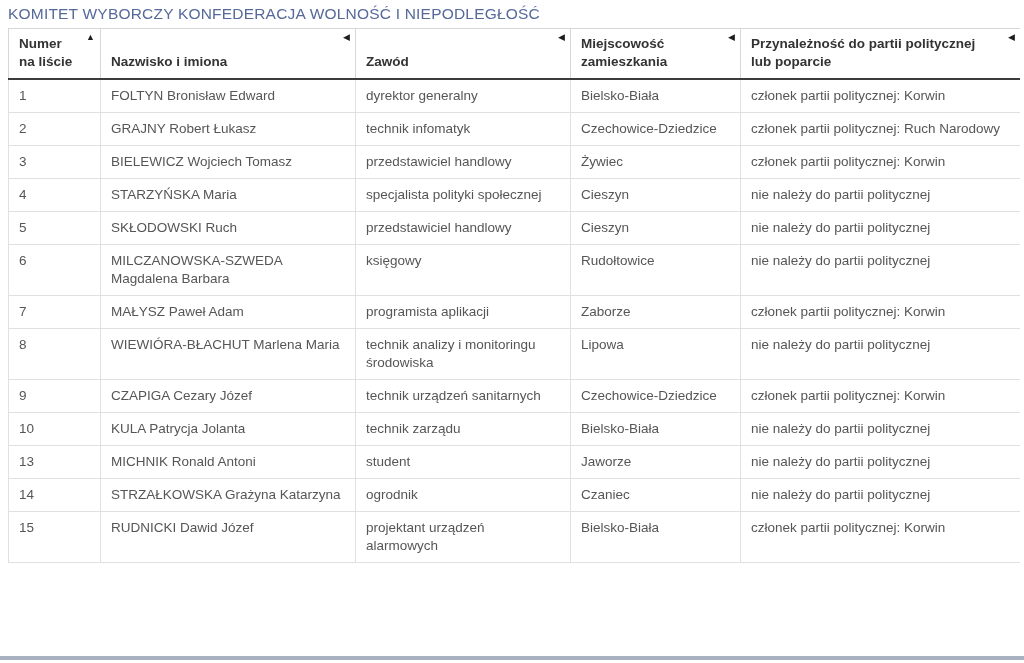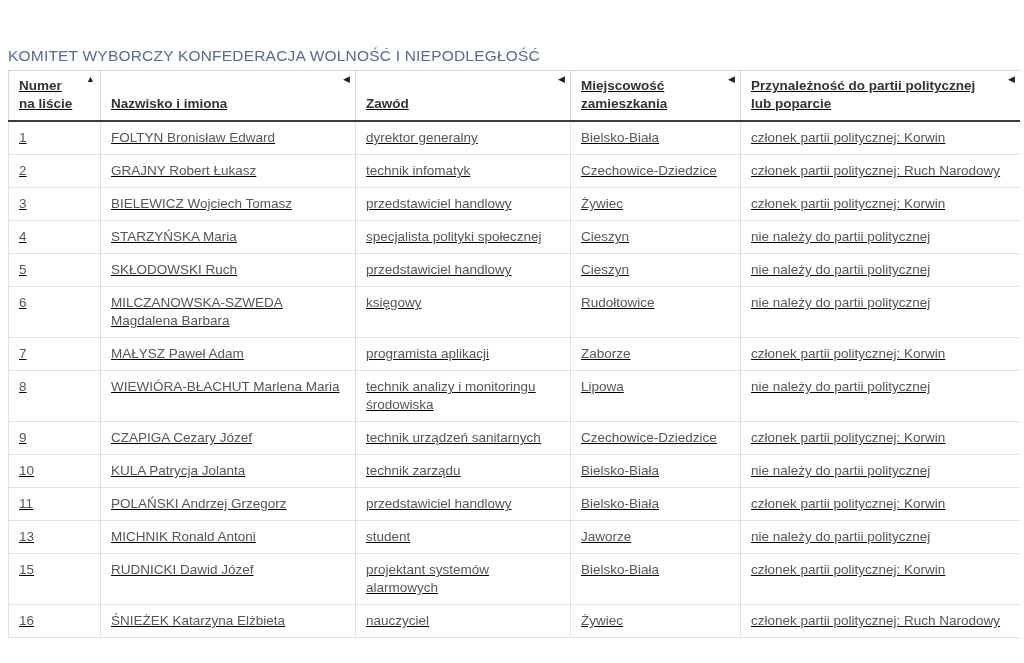--- a/index.html
+++ b/index.html
@@ -16,30 +16,28 @@
     width: 1024px;
     height: 663px;
   }
   .page-title {
     color: #56699b;
     font-size: 15.5px;
     font-weight: 400;
     padding: 5px 8px 4px 8px;
     letter-spacing: 0.2px;
     white-space: nowrap;
-    margin-top: 42px;
   }
   .table-clip {
     position: absolute;
     top: 28px;
     left: 8px;
     width: 1012px;
     height: 628px;
     overflow: hidden;
-    text-decoration: underline;
   }
   table.candidates {
     width: 1012px;
     table-layout: fixed;
     border-collapse: collapse;
     font-size: 13.5px;
   }
   col.c0 { width: 92px; }
   col.c1 { width: 255px; }
   col.c2 { width: 215px; }
@@ -188,46 +186,39 @@
             <td>członek partii politycznej: Korwin</td>
           </tr>
           <tr>
             <td>10</td>
             <td>KULA Patrycja Jolanta</td>
             <td>technik zarządu</td>
             <td>Bielsko-Biała</td>
             <td>nie należy do partii politycznej</td>
           </tr>
           <tr>
-            <td>11</td>
-            <td>POLAŃSKI Andrzej Grzegorz</td>
-            <td>przedstawiciel handlowy</td>
-            <td>Bielsko-Biała</td>
-            <td>członek partii politycznej: Korwin</td>
-          </tr>
-          <tr>
             <td>13</td>
             <td>MICHNIK Ronald Antoni</td>
             <td>student</td>
             <td>Jaworze</td>
             <td>nie należy do partii politycznej</td>
           </tr>
           <tr>
+            <td>14</td>
+            <td>STRZAŁKOWSKA Grażyna Katarzyna</td>
+            <td>ogrodnik</td>
+            <td>Czaniec</td>
+            <td>nie należy do partii politycznej</td>
+          </tr>
+          <tr>
             <td>15</td>
             <td>RUDNICKI Dawid Józef</td>
-            <td>projektant systemów alarmowych</td>
+            <td>projektant urządzeń alarmowych</td>
             <td>Bielsko-Biała</td>
             <td>członek partii politycznej: Korwin</td>
-          </tr>
-          <tr>
-            <td>16</td>
-            <td>ŚNIEŻEK Katarzyna Elżbieta</td>
-            <td>nauczyciel</td>
-            <td>Żywiec</td>
-            <td>członek partii politycznej: Ruch Narodowy</td>
           </tr>
         </tbody>
     </table>
   </div>
 
   <div class="hscrollbar"></div>
 
 </div>
 
 </body></html>

